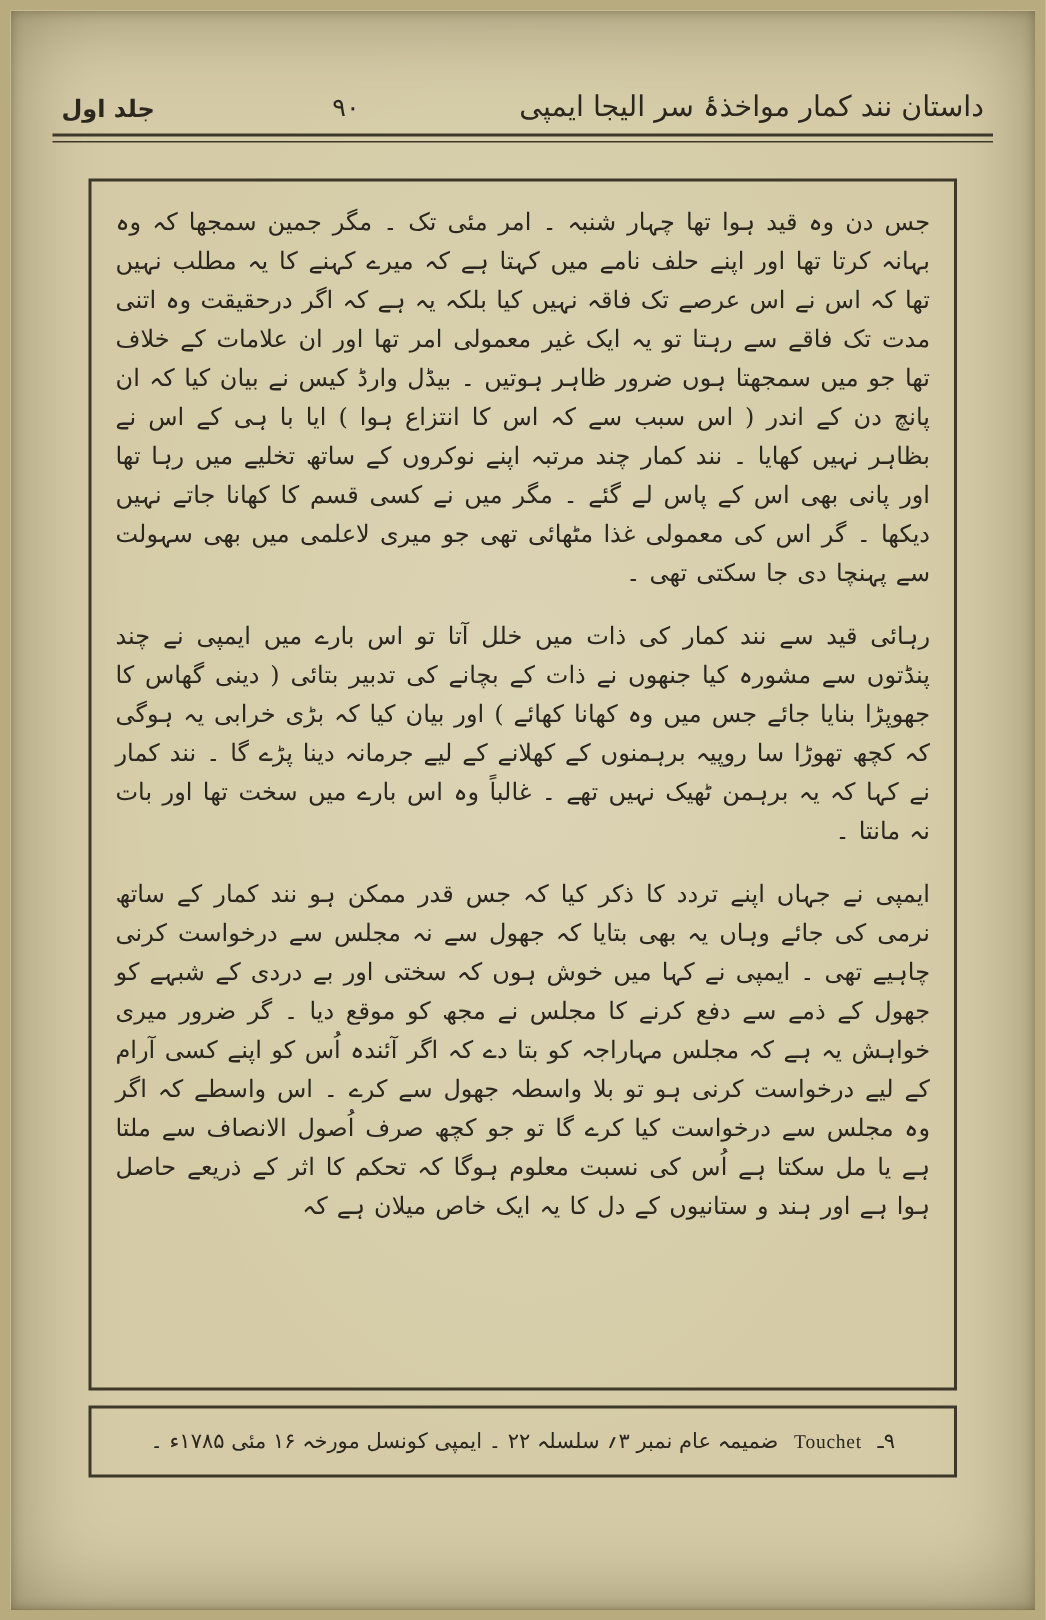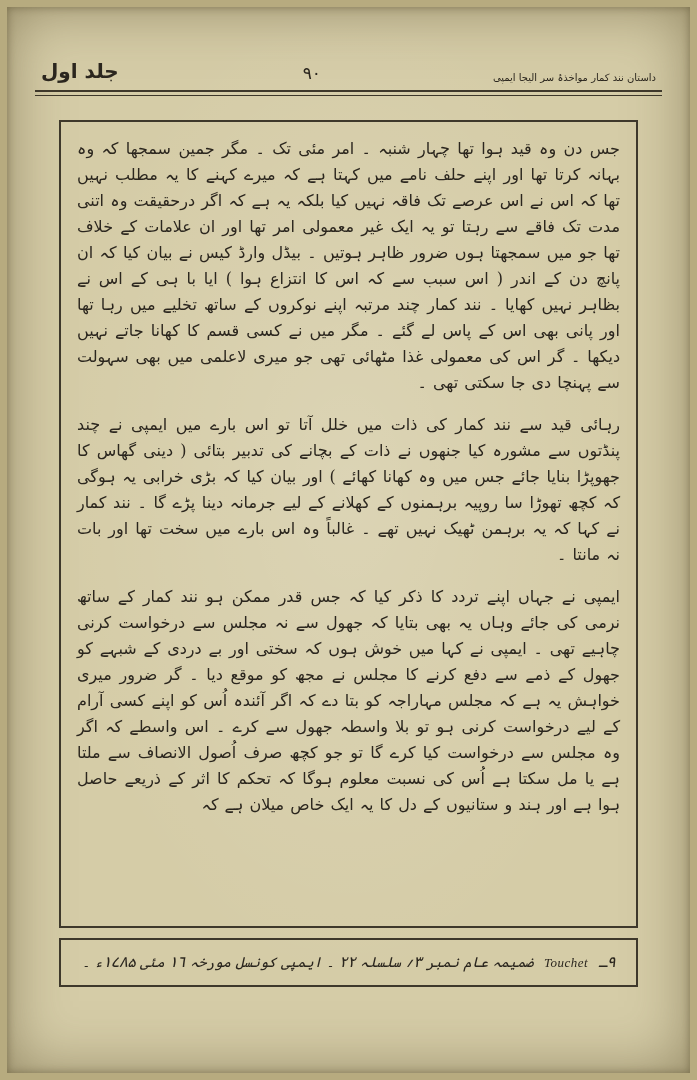--- a/index.html
+++ b/index.html
@@ -21,23 +21,23 @@
       radial-gradient(ellipse at 50% 45%, rgba(255,255,255,.16), rgba(0,0,0,0) 60%),
       var(--paper);
     box-shadow:
       inset 0 0 60px rgba(92,80,46,.55),
       inset 0 0 8px rgba(70,60,30,.5);
   }
   .header{
     display:flex;justify-content:space-between;align-items:flex-end;
     padding:52px 34px 0 34px;color:var(--ink);
   }
-  .header .vol{font-size:20px;font-weight:bold;letter-spacing:1px;}
+  .header .vol{font-size:16px;font-weight:bold;letter-spacing:1px;}
   .header .pg{font-size:17px;transform:translateX(6px);}
-  .header .ttl{font-size:10px;direction:rtl;}
+  .header .ttl{font-size:19px;direction:rtl;}
   .double-rule{
     margin:7px 28px 0 28px;height:3px;
     border-top:2px solid var(--border);
     border-bottom:1px solid var(--border);
   }
   .text-box{
     margin:24px 52px 0 52px;
     border:2px solid var(--border);
     padding:14px 16px 8px 16px;
     height:782px;
@@ -54,21 +54,21 @@
     word-spacing:1px;
   }
   .footnote-box{
     margin:10px 52px 0 52px;
     border:2px solid var(--border);
     padding:12px 10px;
     color:var(--ink);
   }
   .footnote-line{
     direction:rtl;text-align:center;
-    font-size:14px;line-height:20px;font-style:italic;
+    font-size:14px;line-height:20px;
   }
   .footnote-line .latin{
     direction:ltr;unicode-bidi:embed;
     font-family:"Liberation Serif",serif;
     font-size:13px;letter-spacing:.5px;
     padding:0 6px;
   }
 </style>
 </head>
 <body>

